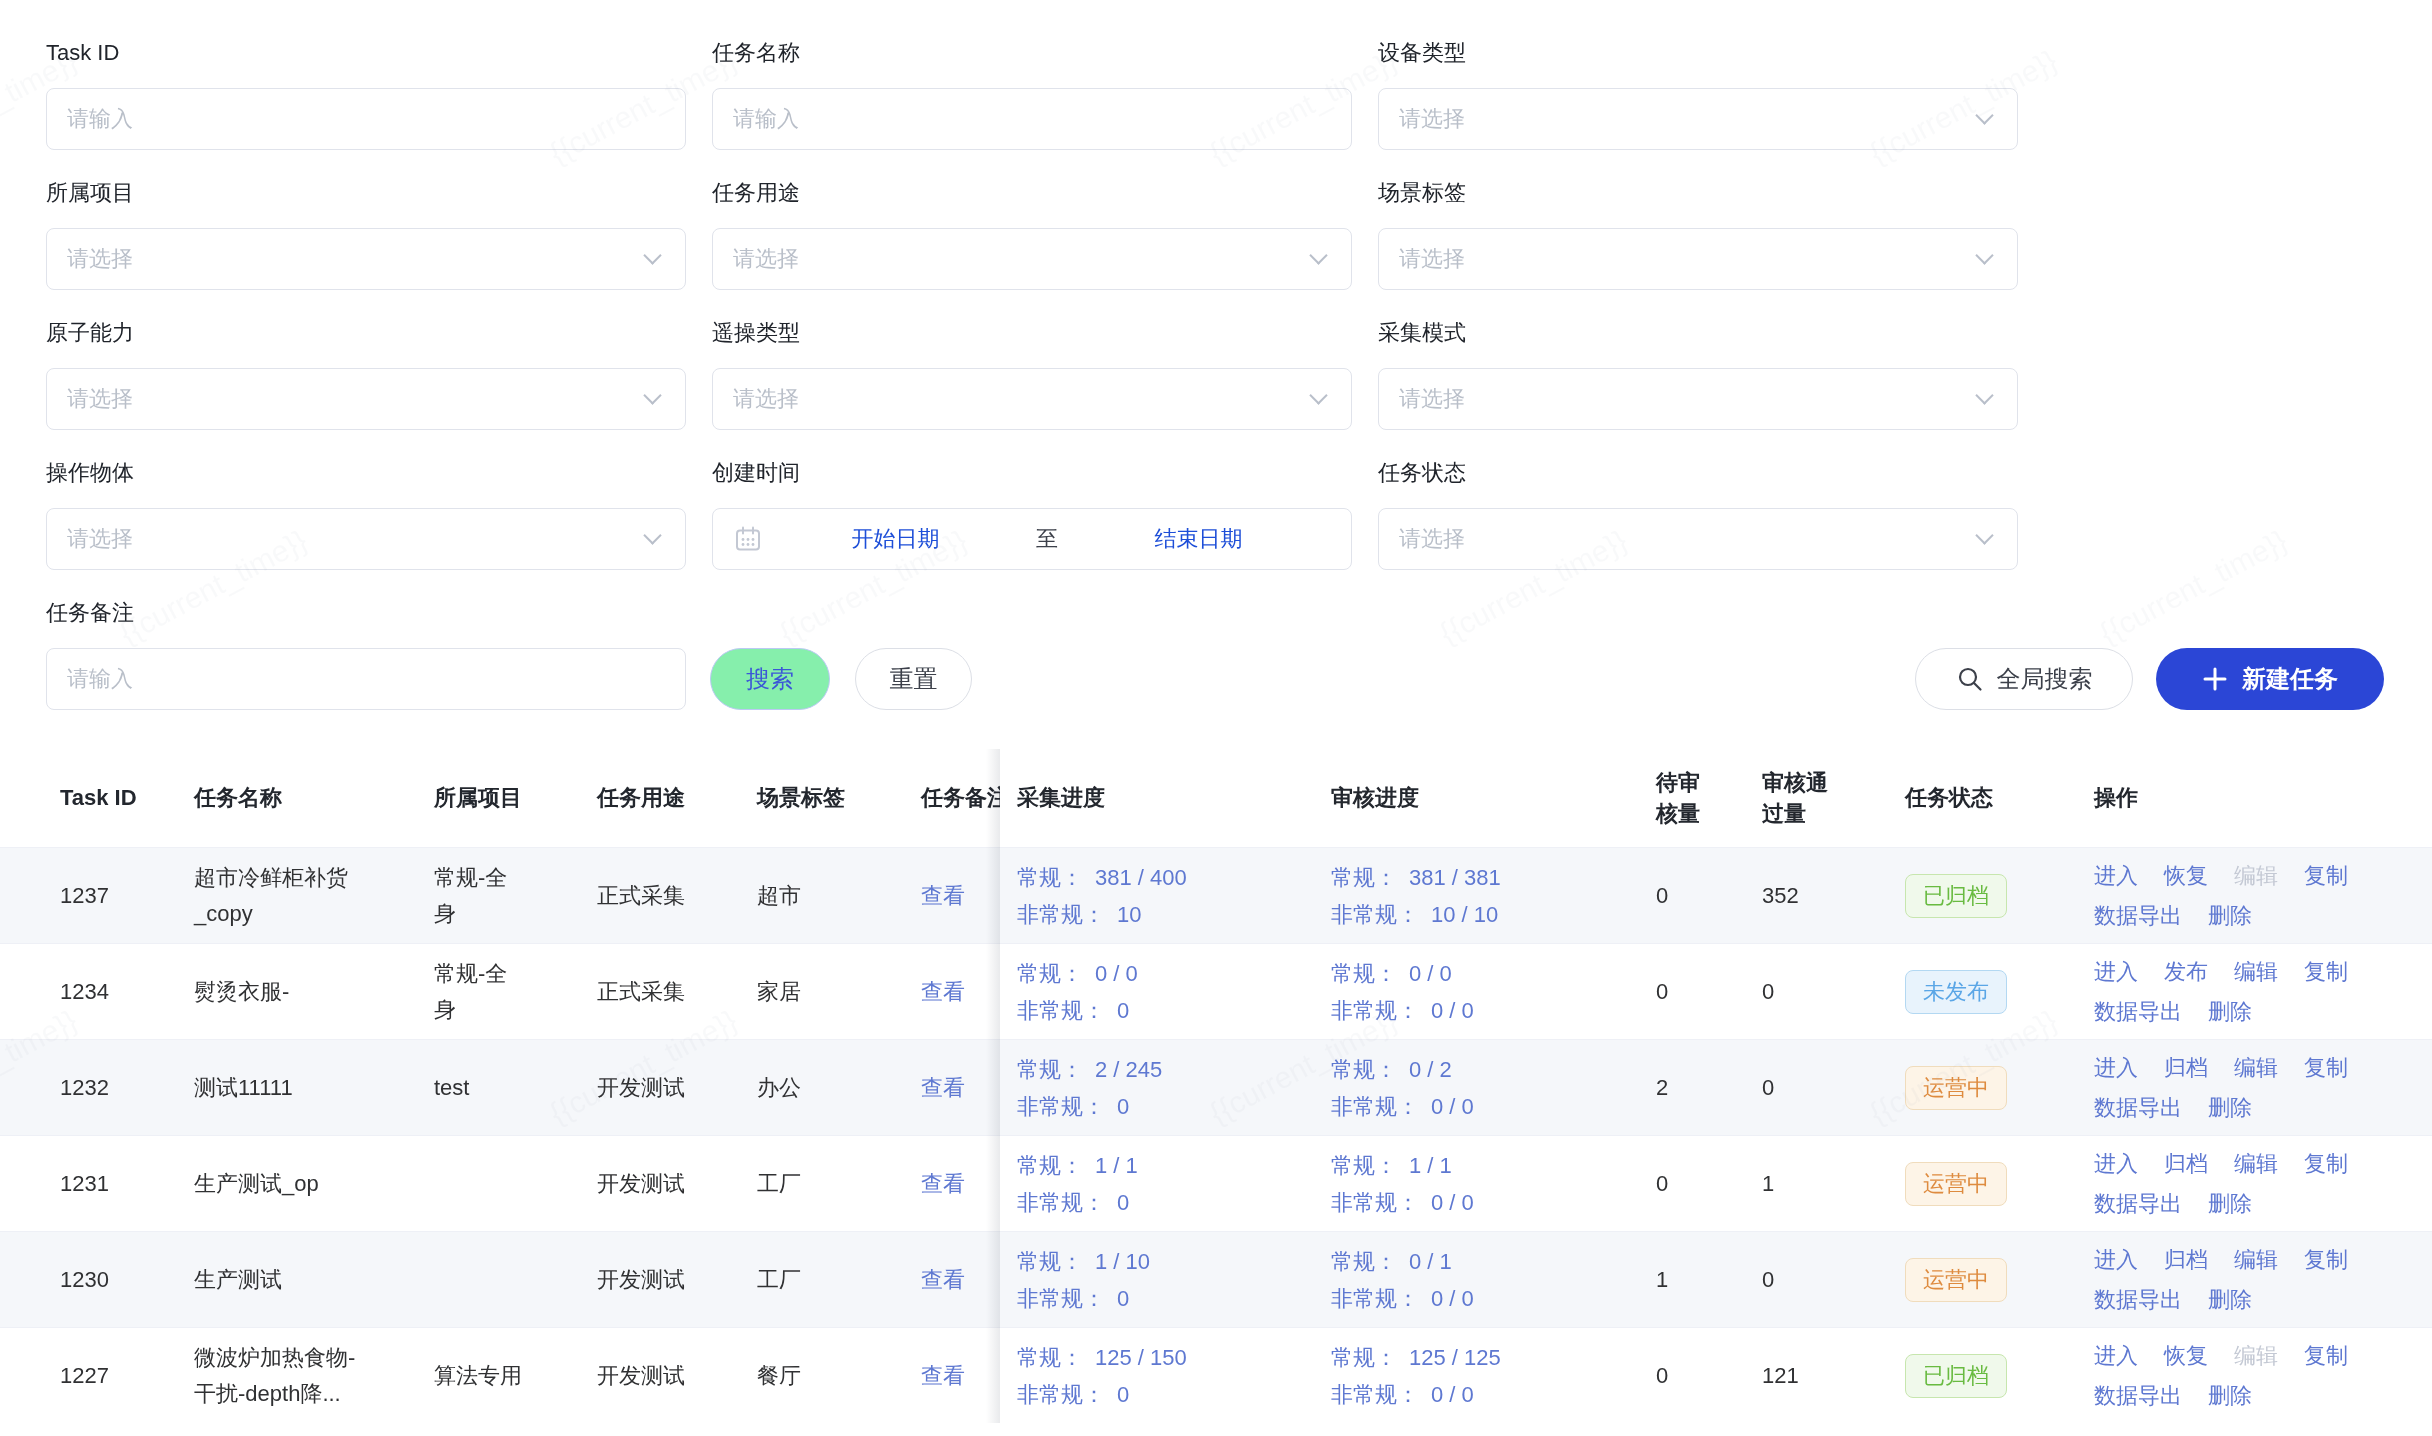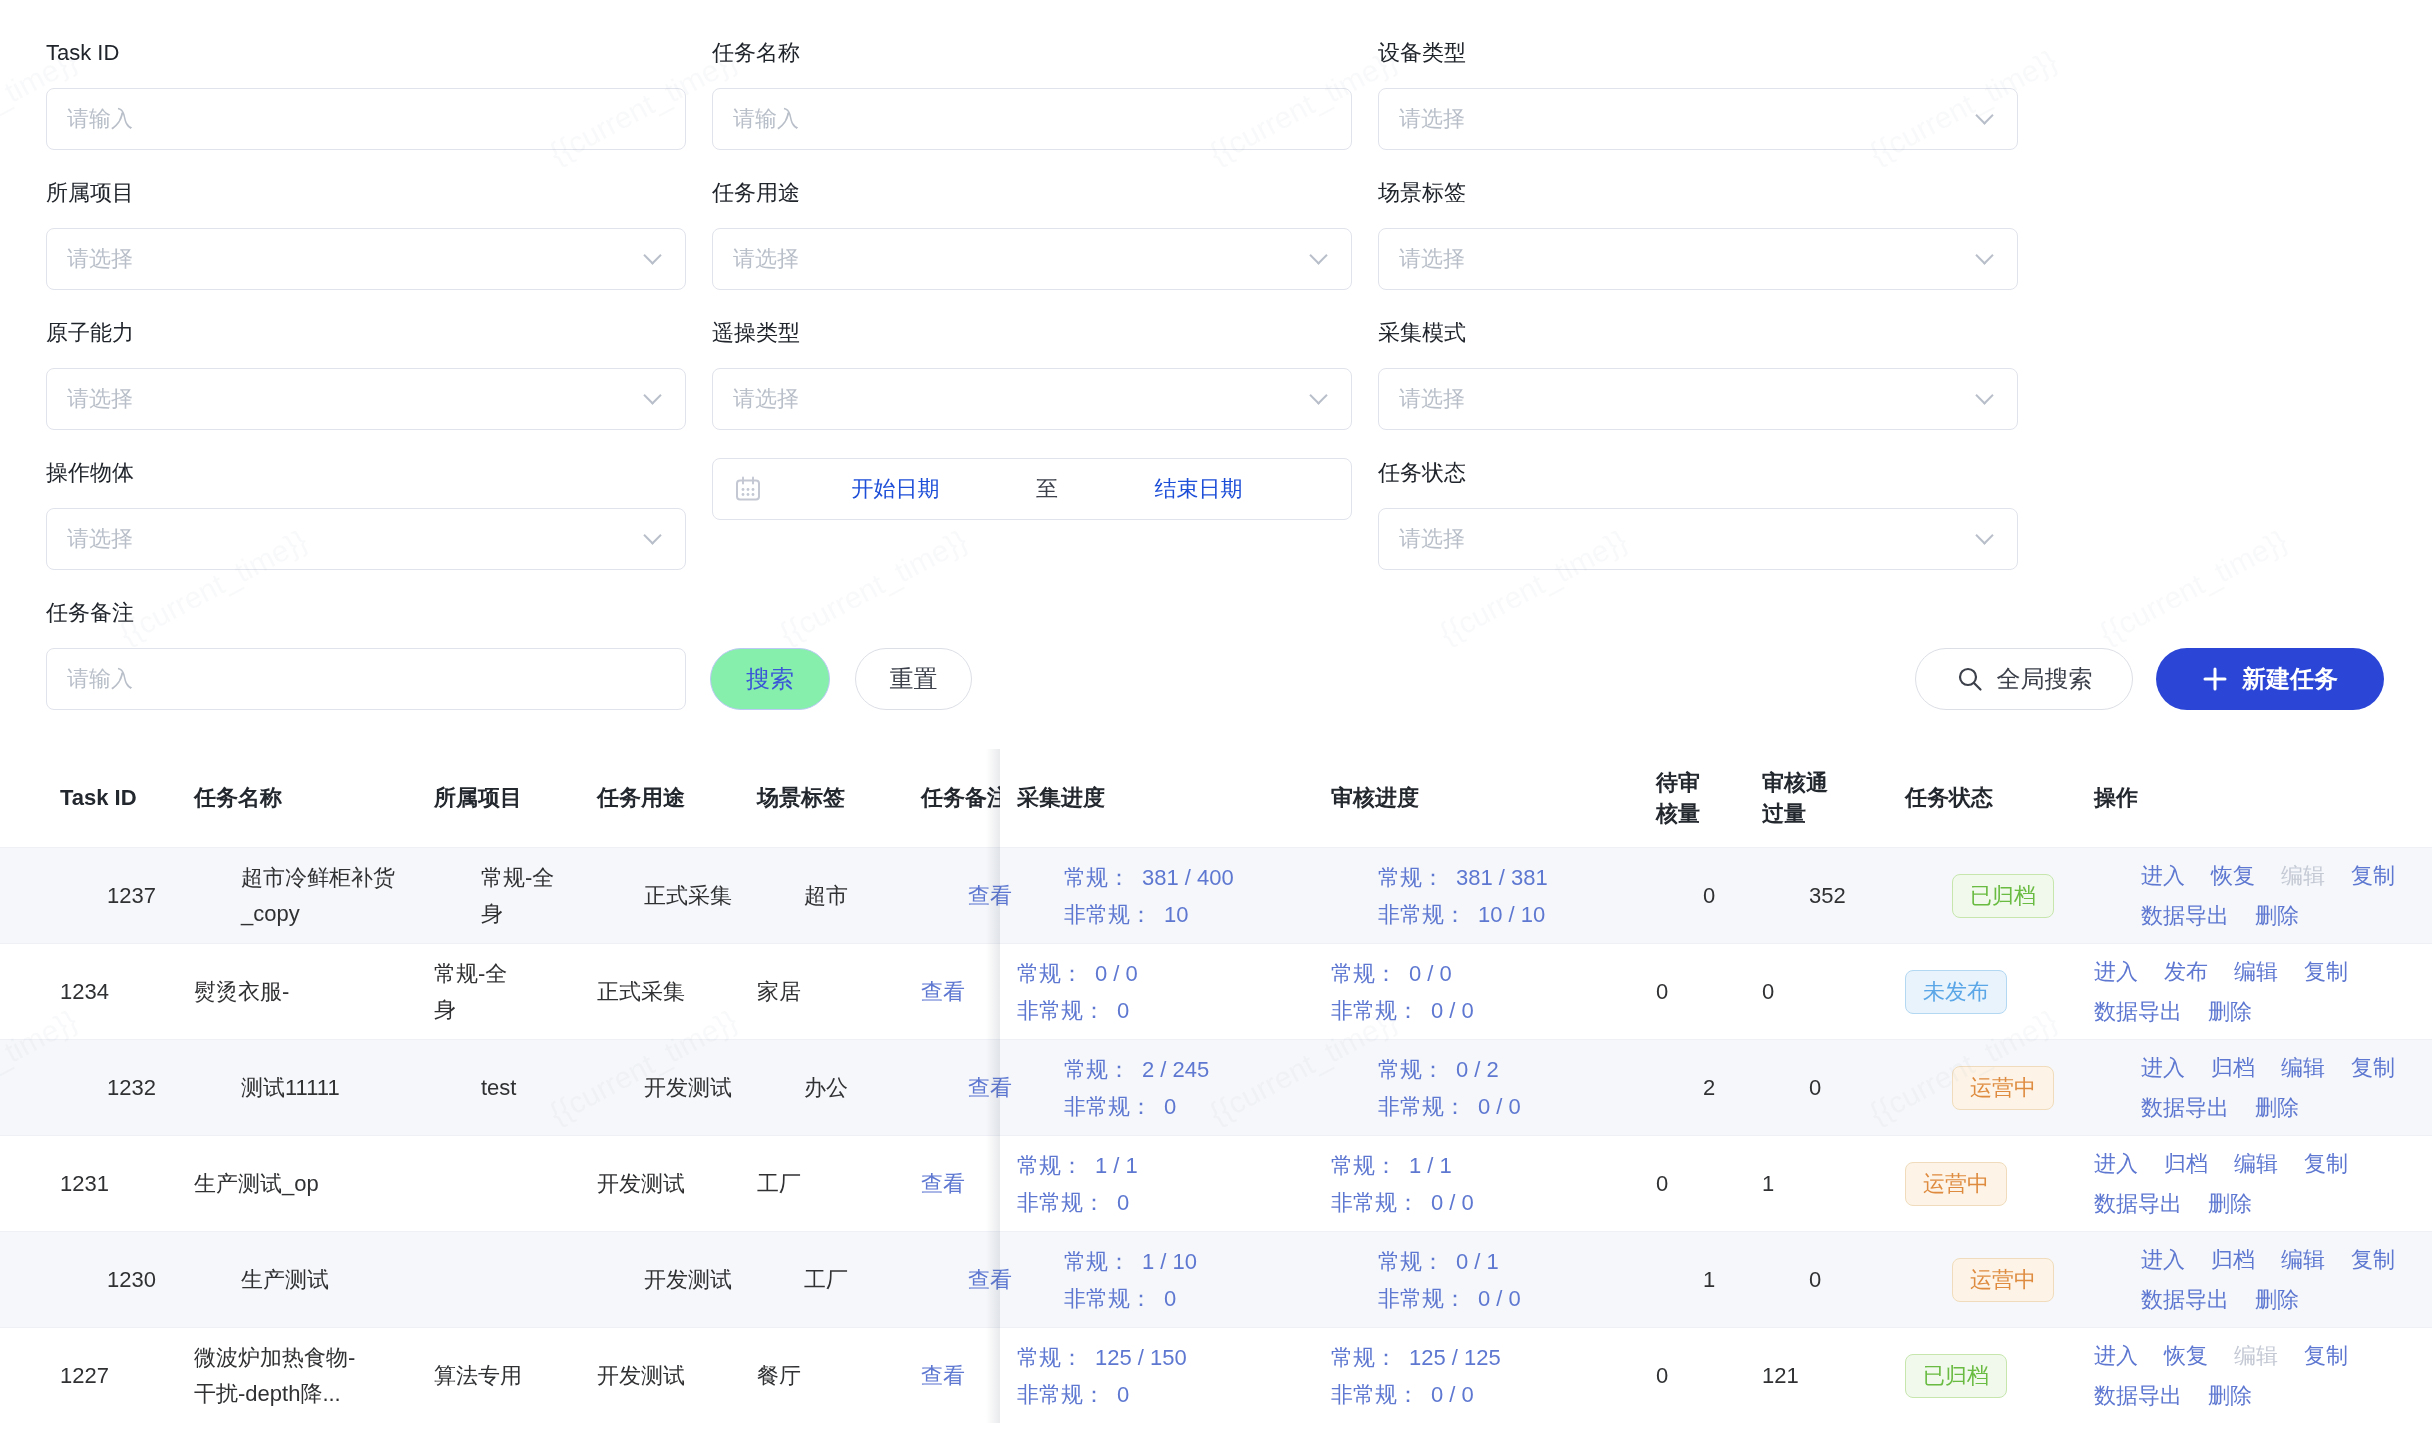--- a/index.html
+++ b/index.html
@@ -42,21 +42,21 @@
          font-family:inherit; }
   .btn-search { width:120px; margin-left:24px; background:#86efac; border-color:#bac9f3; color:#3b57d7; }
   .btn-reset  { width:117px; margin-left:25px; border-color:#dcdfe6; color:#3c404a; }
   .spacer { flex:1; }
   .btn-global { width:218px; border-color:#dcdfe6; color:#3c404a; gap:13px; }
   .btn-create { width:228px; margin-left:23px; background:var(--primary); color:#fff; gap:14px; font-weight:600; }
   
   .table { position:relative; margin-top:39px; font-size:22px; z-index:1; }
   .thead { display:flex; height:98px; align-items:center; font-weight:700; color:#23272e; }
   .trow  { display:flex; height:96px; align-items:center; border-top:1px solid #eef0f6; }
-  .trow.zebra { background:#f5f7fa;padding-left:47px; }
+  .trow.zebra { background:#f5f7fa; }
   .td { flex:none; display:flex; align-items:center; height:100%; }
   .c1 { width:170px; padding-left:60px; }
   .c2 { width:240px; padding:0 36px 0 24px; }
   .c2 span { width:180px; line-height:36px; overflow-wrap:break-word; }
   .c3 { width:163px; padding-left:24px; }
   .c3 span { width:92px; line-height:36px; overflow-wrap:break-word; }
   .c4 { width:160px; padding-left:24px; }
   .c5 { width:164px; padding-left:24px; }
   .c6 { width:103px; padding-left:24px; overflow:hidden; white-space:nowrap; }
   .c7 { width:331px; padding-left:17px; }
@@ -152,20 +152,21 @@
         </div>
       </div>
       <div class="f-item">
         <label class="f-label">操作物体</label>
         <div class="f-control f-select">
           <span class="f-placeholder">请选择</span>
           <span class="chev"></span>
         </div>
       </div>
       <div class="f-item">
+        <label class="f-label">创建时间</label>
         <div class="f-control f-range">
           <span class="cal-icon">
             <svg width="30" height="30" viewBox="0 0 30 30" fill="none">
               <rect x="4" y="6.5" width="22" height="19" rx="3" stroke="#c3c8d3" stroke-width="2"></rect>
               <line x1="10" y1="3.5" x2="10" y2="9.5" stroke="#c3c8d3" stroke-width="2" stroke-linecap="round"></line>
               <line x1="20" y1="3.5" x2="20" y2="9.5" stroke="#c3c8d3" stroke-width="2" stroke-linecap="round"></line>
               <circle cx="10" cy="15.5" r="1.4" fill="#c3c8d3"></circle>
               <circle cx="15" cy="15.5" r="1.4" fill="#c3c8d3"></circle>
               <circle cx="20" cy="15.5" r="1.4" fill="#c3c8d3"></circle>
               <circle cx="10" cy="20.5" r="1.4" fill="#c3c8d3"></circle>

